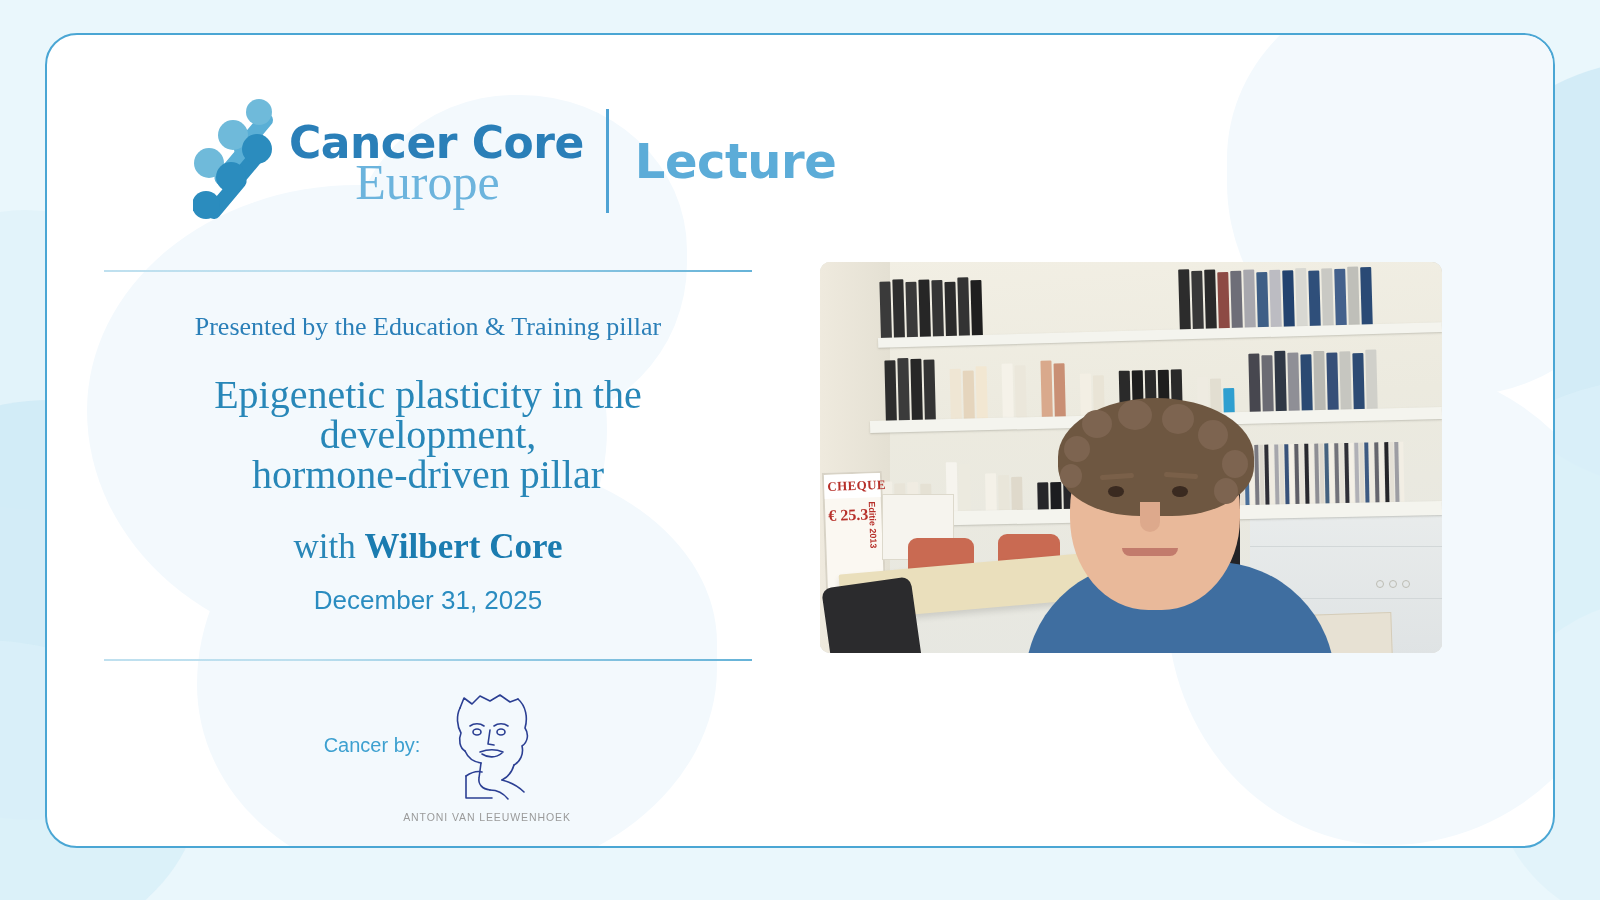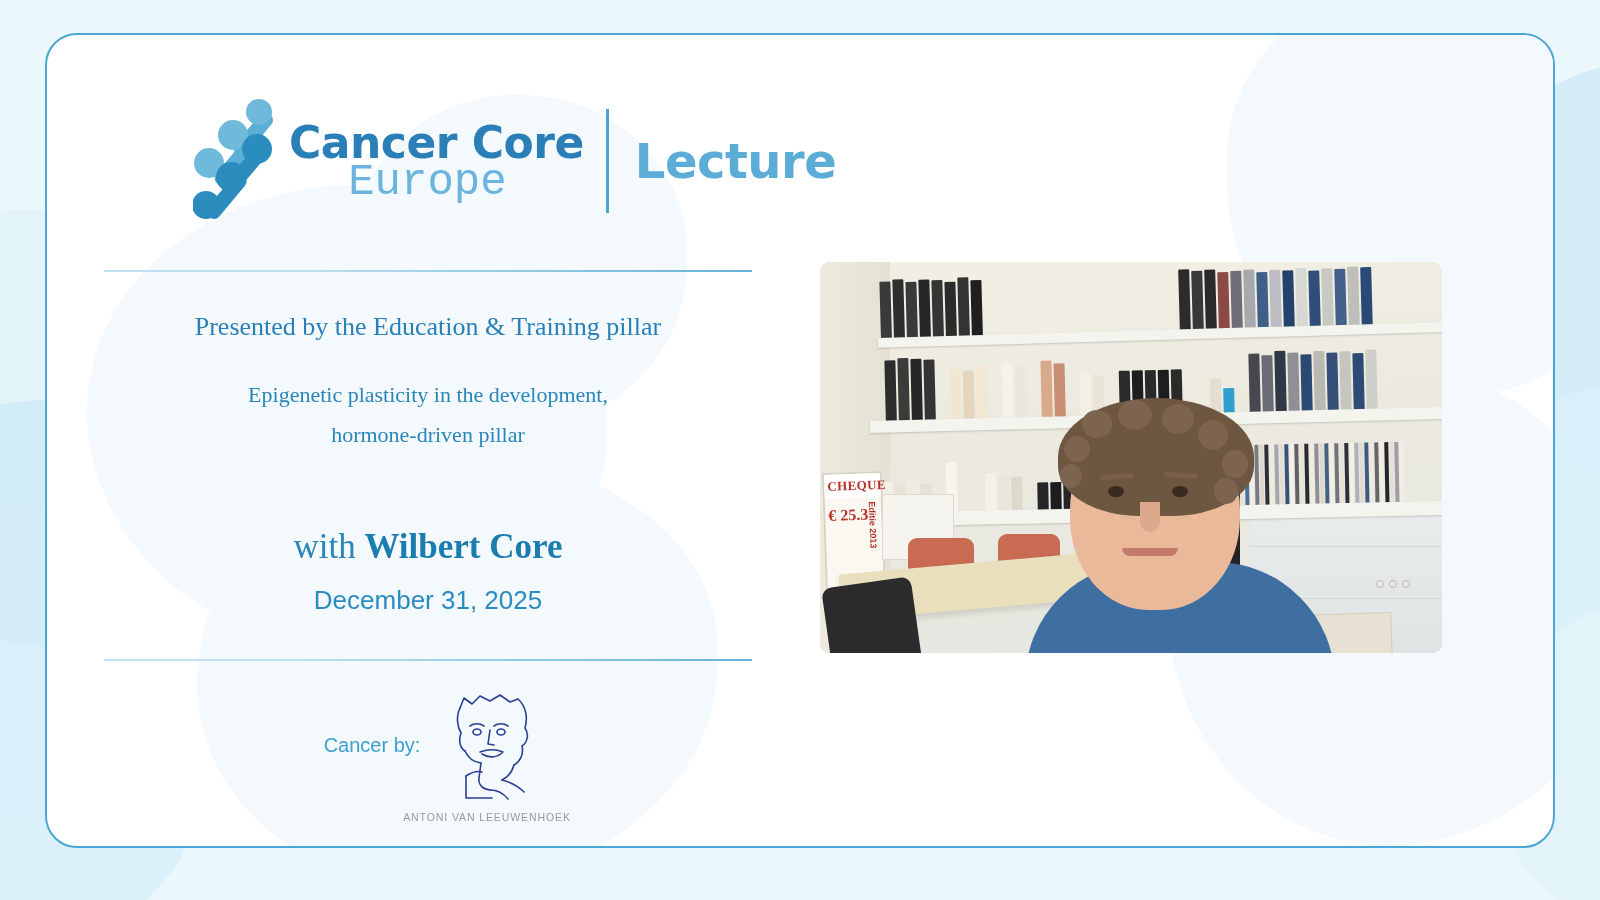--- a/index.html
+++ b/index.html
@@ -44,41 +44,41 @@
     border-radius:50% 50% 45% 55% / 45% 55% 48% 52%; }
   .ib5 { left:1120px; top:330px; width:460px; height:480px;
     border-radius:48% 52% 52% 48% / 50% 50% 50% 50%; }
 
   
   .logo-wrap { position:absolute; left:146px; top:62px; display:flex; align-items:center;text-align:center; }
   .logo-mark { width:92px; height:128px; flex:0 0 auto; margin-right:4px; }
   .logo-text { position:relative; }
   .cc-line { font-weight:bold; font-size:44px; color:#2a7fb8;
     letter-spacing:-0.5px; line-height:48px; font-family:"DejaVu Sans", sans-serif; }
-  .eu-line { font-size:44px; color:#6cb4dd; line-height:42px;
-    font-family:Liberation Mono, monospace; margin-top:-6px; margin-left:-18px; }
+  .eu-line { font-size:50px; color:#6cb4dd; line-height:42px;
+    font-family:Liberation Serif, serif; margin-top:-6px; margin-left:-18px; }
   .logo-div { width:3px; height:104px; background:#4fa3d4; margin:0 26px 0 22px; align-self:center; }
   .lect { font-weight:bold; font-size:48px; color:#5cacd8;
     font-family:"DejaVu Sans", sans-serif; align-self:center; letter-spacing:-0.5px; }
 
   
   .divider { position:absolute; left:57px; width:648px; height:2px;
     background:linear-gradient(to right, #bfe0ef 0%, #bcdfee 30%, #66b3d8 100%); }
   .div-top { top:235px; }
   .div-bot { top:624px; }
 
   
   .left-col { position:absolute; left:57px; top:0; width:648px; text-align:center; }
   .presented {
     position:absolute; top:277px; left:0; width:648px;
     font-family:"Liberation Serif", serif; font-size:26px; color:#2a7fb8;
   }
   .title {
     position:absolute; top:340px; left:0; width:648px;
-    font-family:"Liberation Serif", serif; font-size:22px; color:#2887b8;
+    font-family:"Liberation Serif", serif; font-size:40px; color:#2887b8;
     line-height:40px;
   }
   .with-line {
     position:absolute; top:492px; left:0; width:648px;
     font-family:"Liberation Serif", serif; font-size:35px; color:#2887b8;
   }
   .with-line b { font-weight:bold; color:#1b7cb0; }
   .date {
     position:absolute; top:550px; left:0; width:648px;
     font-family:"Liberation Sans", sans-serif; font-size:26px; color:#2a8cc0;

